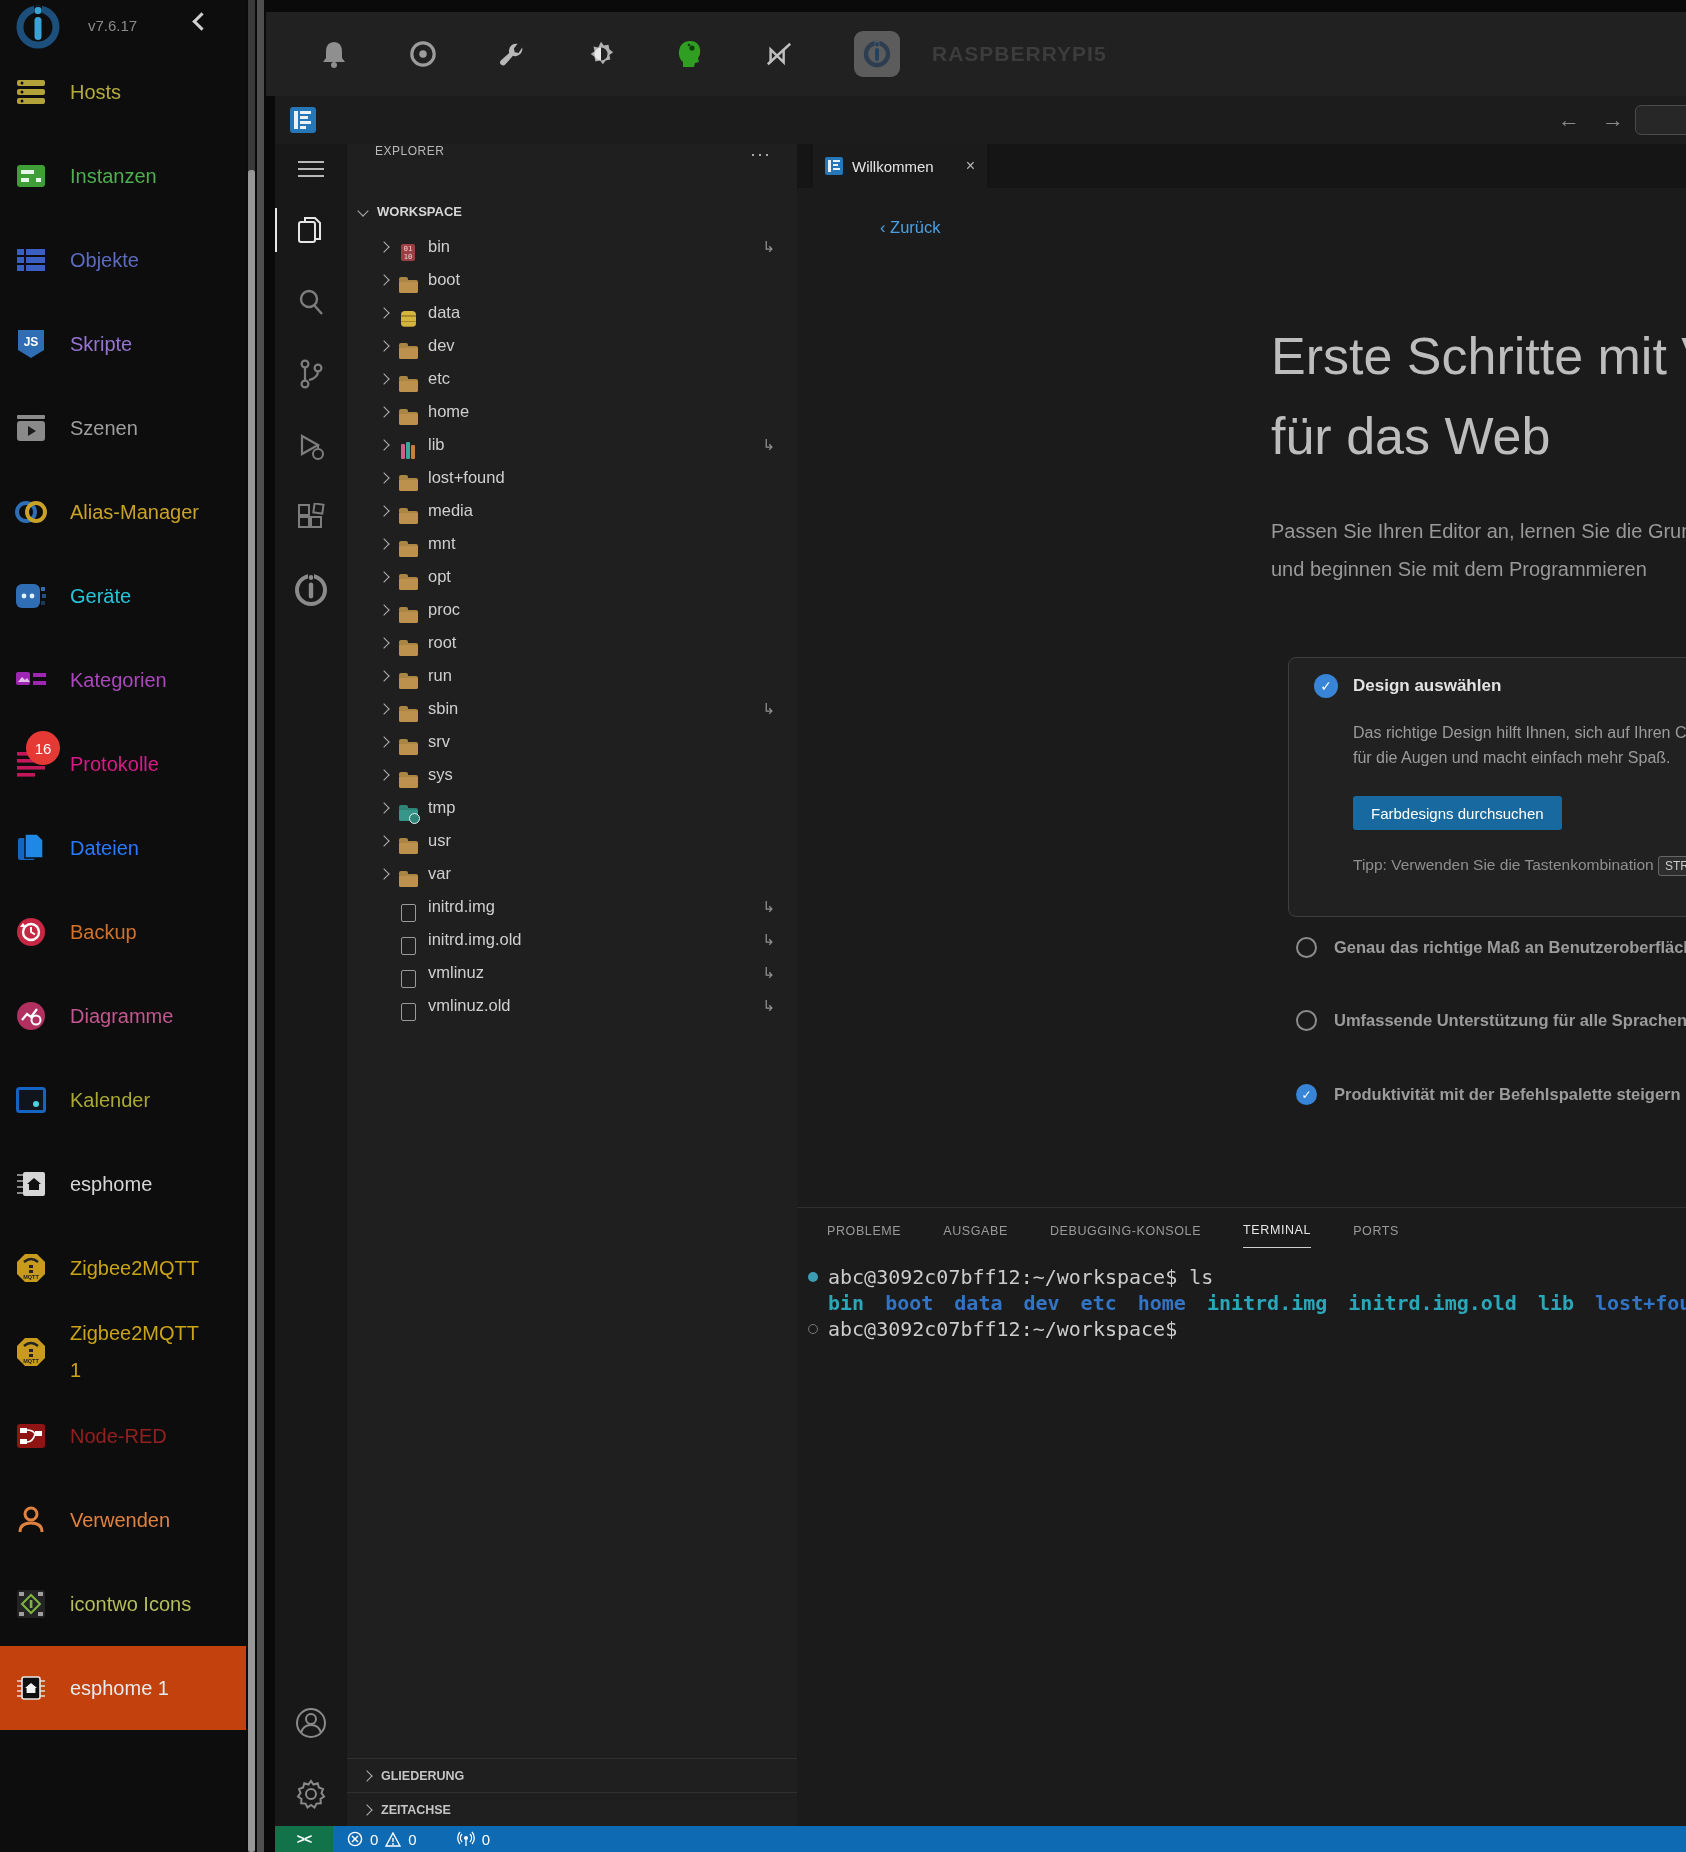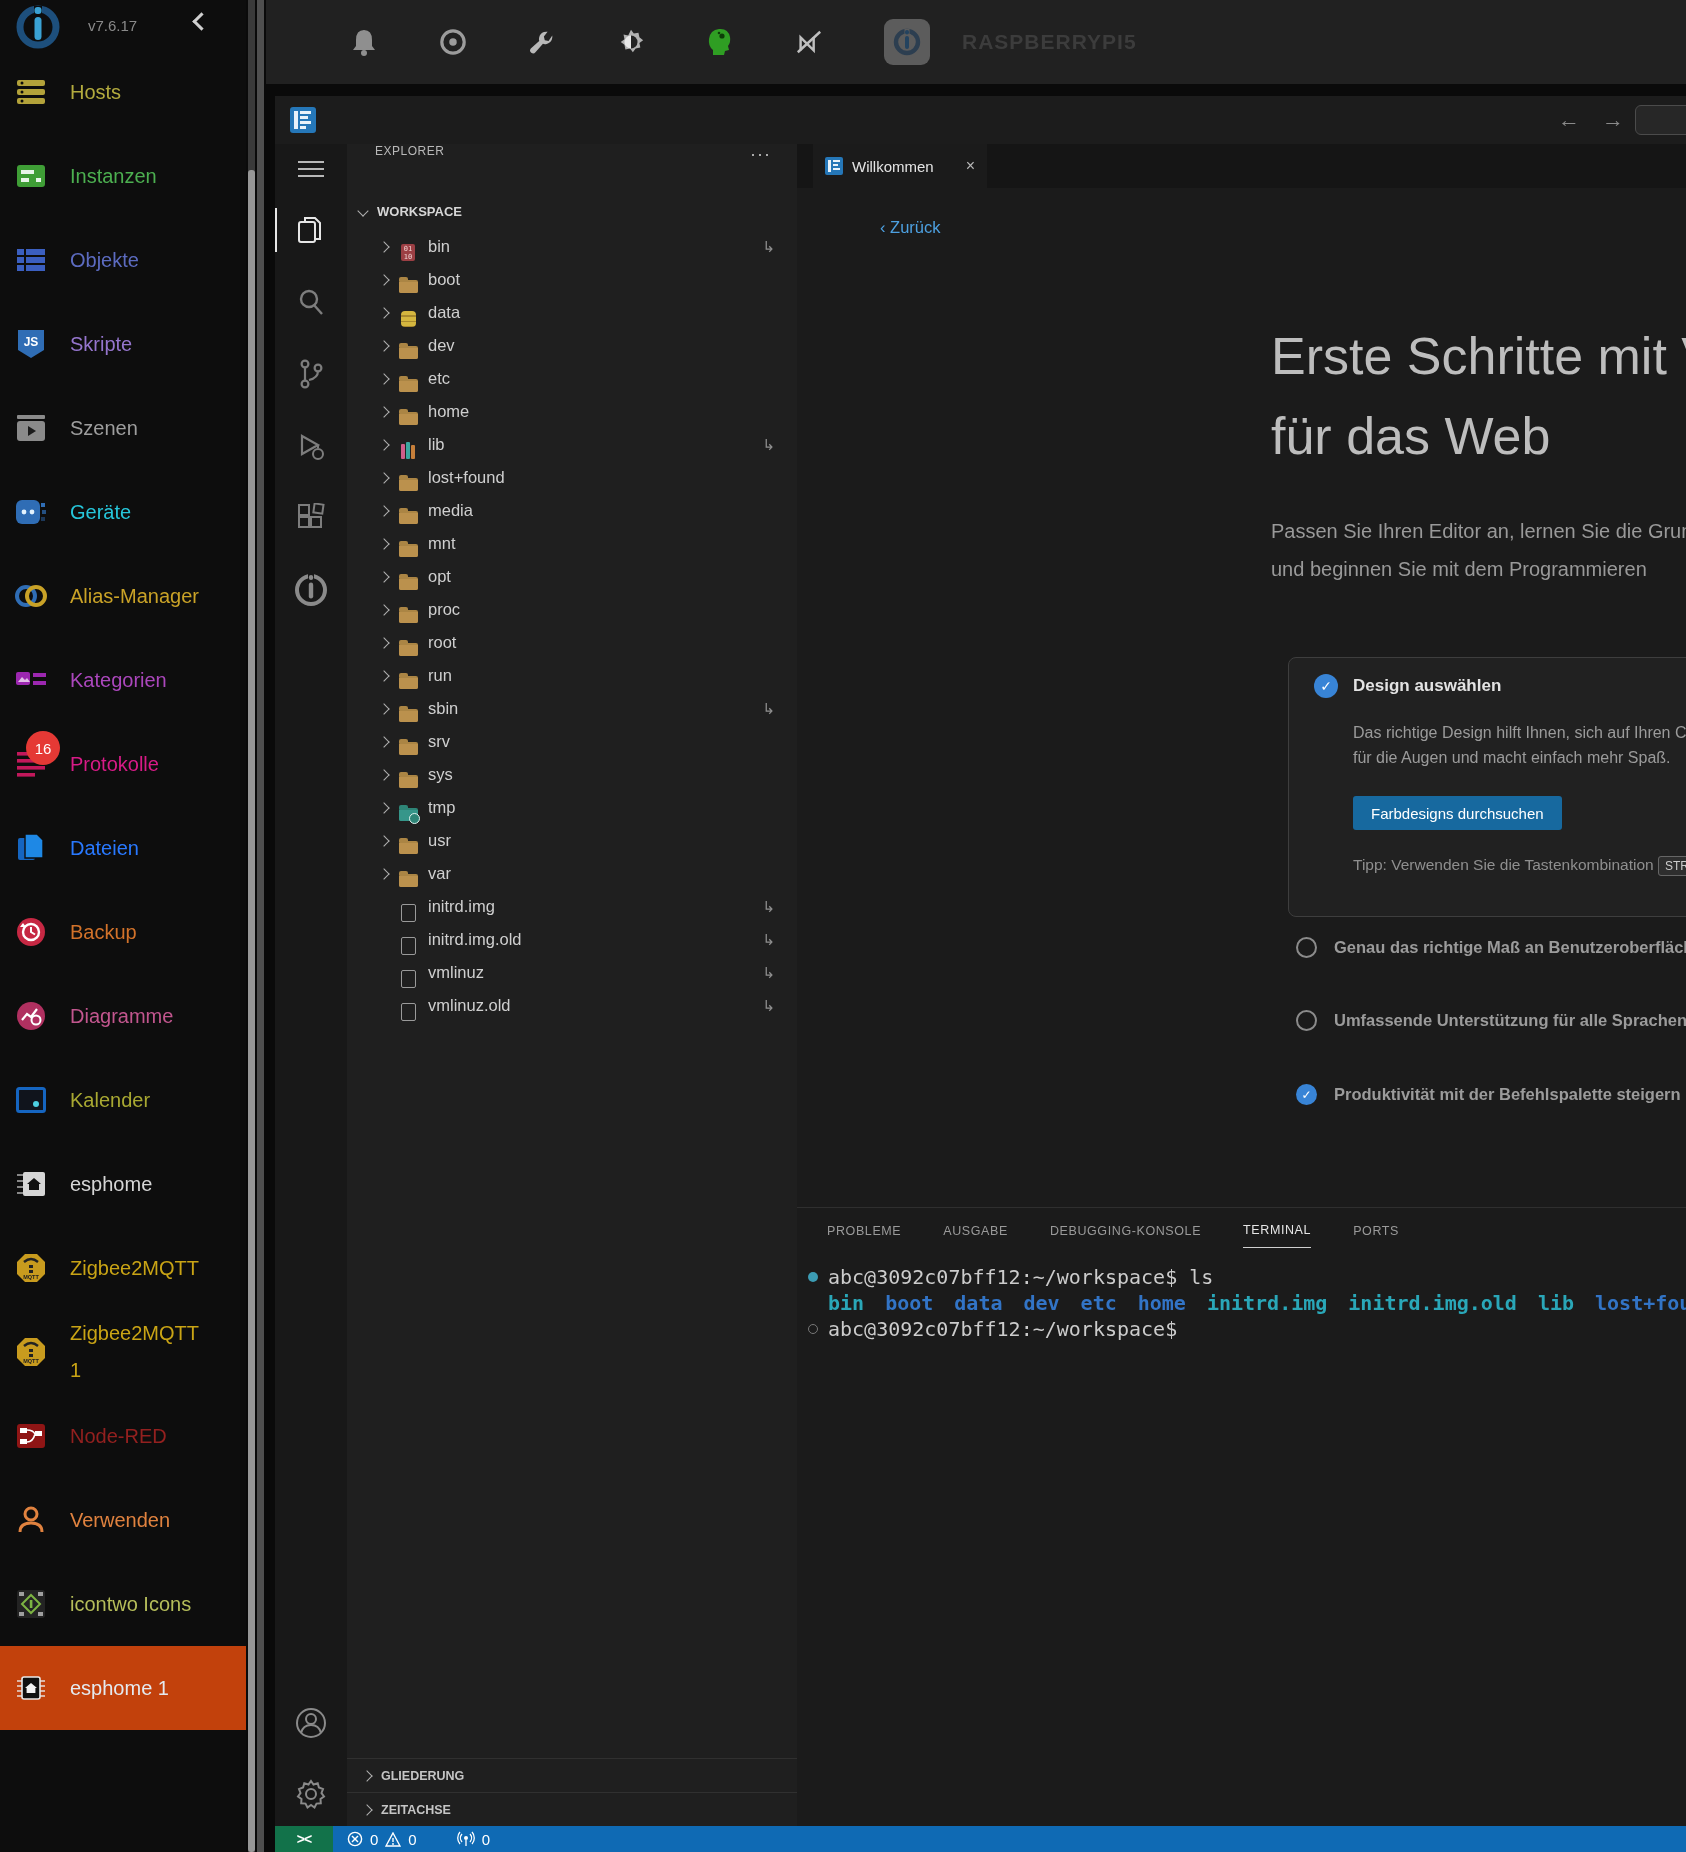--- a/index.html
+++ b/index.html
@@ -22,22 +22,22 @@
   .c-prot{color:#d81b87}.c-dat{color:#2979ff}.c-back{color:#d2722a}.c-diag{color:#c2568e}
   .c-kal{color:#a8a832}.c-esp{color:#d6d6d6}.c-zig{color:#c9a415}.c-node{color:#93201f}
   .c-ben{color:#e0823f}.c-inv{color:#7b87cb}.c-ico2{color:#b5bd5a}.c-esp1{color:#e4eaf0}
   .badge{position:absolute;top:-16px;left:12px;min-width:22px;height:34px;padding:0 6px;background:#e53935;
        border-radius:17px;color:#fff;font-size:15px;display:flex;align-items:center;justify-content:center;}
   
   .scrollcol1{position:absolute;left:248px;top:0;width:7px;height:1852px;background:#3a3a3a;}
   .scrollcol1 .thumb{position:absolute;left:0;top:170px;bottom:0;width:7px;background:#979797;border-radius:3px;}
   .scrollcol2{position:absolute;left:257px;top:0;width:7px;height:1852px;background:#4f4f4f;}
   
-  .toolbar{position:absolute;left:266px;top:0;right:0;height:84px;background:#212121;
-       display:flex;align-items:center;padding-left:84px;gap:18px;}
+  .toolbar{position:absolute;left:266px;top:12px;right:0;height:84px;background:#212121;
+       display:flex;align-items:center;padding-left:54px;gap:18px;}
   .tbico{width:28px;height:28px;margin-right:43px;display:flex;align-items:center;justify-content:center;}
   .tb-badge{width:46px;height:46px;border-radius:9px;background:#5c5c5c;display:flex;align-items:center;justify-content:center;margin-right:14px;}
   .tb-title{font-size:21px;font-weight:bold;letter-spacing:1px;color:#3c3c3c;}
   
   .vscode{position:absolute;left:275px;top:96px;right:0;bottom:0;background:#1c1c1c;}
   .titlebar{height:48px;position:relative;background:#1c1c1c;}
   .cs-logo{position:absolute;left:15px;top:11px;width:26px;height:26px;background:#2577b8;border-radius:3px;position:absolute;}
   .cs-logo i{position:absolute;background:#e8f2fa;}
   .nav-arrows{position:absolute;left:1283px;top:0;height:48px;display:flex;gap:22px;align-items:center;color:#8a8a8a;font-size:22px;}
   .searchbox{position:absolute;left:1360px;top:9px;width:160px;height:28px;border:1px solid #4b4b4b;border-radius:6px;background:#272727;}
@@ -197,39 +197,39 @@
         <svg width="30" height="26" viewBox="0 0 30 26">
           <rect x="1" y="0" width="28" height="4" rx="1" fill="#8a8a8a"></rect>
           <rect x="1" y="6" width="28" height="20" rx="3" fill="#8a8a8a"></rect>
           <path d="M12 11 l8 5 l-8 5 z" fill="#1b1b1b"></path>
         </svg>
       </span>
     <span class="nlabel c-sze">Szenen</span>
   </div>
   <div class="nav-item">
     <span class="nico">
+        <svg width="34" height="24" viewBox="0 0 34 24">
+          <circle cx="12" cy="12" r="9" fill="none" stroke="#2f6db5" stroke-width="4"></circle>
+          <circle cx="22" cy="12" r="9" fill="none" stroke="#c9a227" stroke-width="4"></circle>
+        </svg>
+      </span>
+    <span class="nlabel c-alias">Alias-Manager</span>
+  </div>
+  <div class="nav-item">
+    <span class="nico">
         <svg width="32" height="28" viewBox="0 0 32 28">
           <rect x="1" y="2" width="24" height="24" rx="6" fill="#2f6db5"></rect>
           <circle cx="9" cy="14" r="2.4" fill="#e3f2fd"></circle>
           <circle cx="17" cy="14" r="2.4" fill="#e3f2fd"></circle>
           <rect x="26" y="5" width="4" height="4" fill="#2f6db5"></rect>
           <rect x="27" y="12" width="4" height="4" fill="#2f6db5" opacity=".7"></rect>
           <rect x="26" y="19" width="4" height="4" fill="#2f6db5" opacity=".45"></rect>
         </svg>
       </span>
     <span class="nlabel c-ger">Geräte</span>
-  </div>
-  <div class="nav-item">
-    <span class="nico">
-        <svg width="34" height="24" viewBox="0 0 34 24">
-          <circle cx="12" cy="12" r="9" fill="none" stroke="#2f6db5" stroke-width="4"></circle>
-          <circle cx="22" cy="12" r="9" fill="none" stroke="#c9a227" stroke-width="4"></circle>
-        </svg>
-      </span>
-    <span class="nlabel c-alias">Alias-Manager</span>
   </div>
   <div class="nav-item">
     <span class="nico">
         <svg width="32" height="22" viewBox="0 0 32 22">
           <rect x="1" y="3" width="14" height="13" rx="2" fill="#9c27b0"></rect>
           <path d="M3 13 l4-5 l3 3 l2-2 l3 4 z" fill="#e1bee7"></path>
           <rect x="18" y="4" width="13" height="4" fill="#9c27b0"></rect>
           <rect x="18" y="12" width="13" height="4" fill="#9c27b0"></rect>
         </svg>
       </span>

